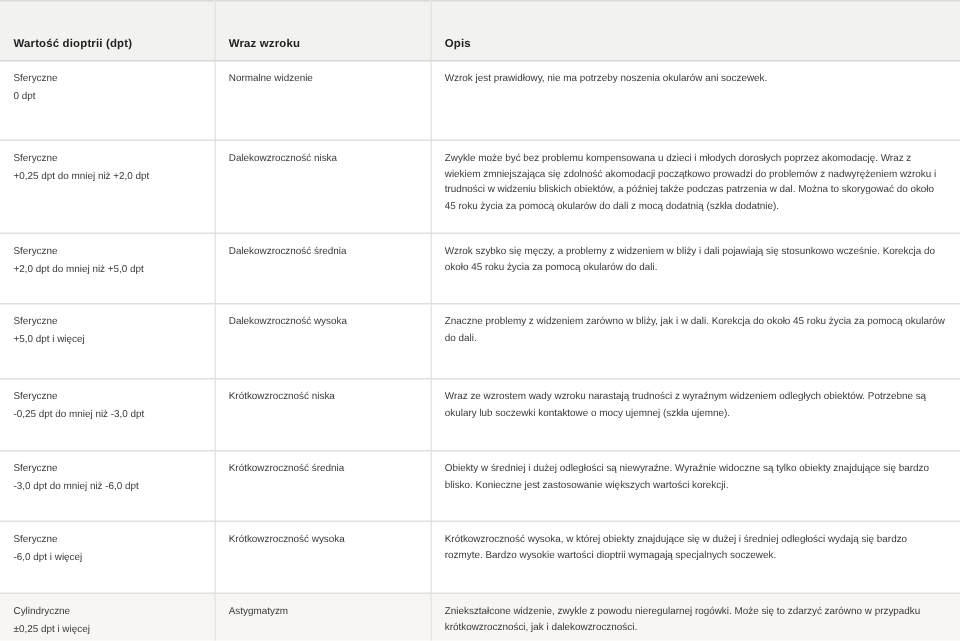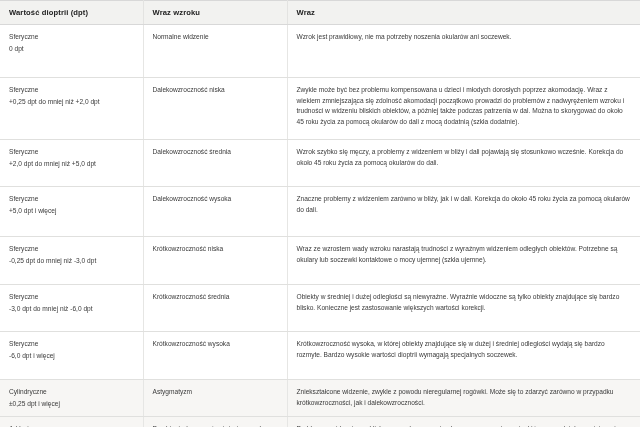--- a/index.html
+++ b/index.html
@@ -36,21 +36,21 @@
   col.c3 { width: 353px; }
 
   thead th {
     background: #f2f2f0;
     text-align: left;
     vertical-align: middle;
     font-size: 7.6px;
     font-weight: bold;
     color: #222222;
     letter-spacing: 0.12px;
-    padding: 7px 9px 7px 9px;
+    padding: 23px 9px 7px 9px;
     height: 19px;
     box-sizing: border-box;
     border-right: 1px solid #e3e3e1;
     border-bottom: 1px solid #d8d8d8;
     white-space: nowrap;
   }
   thead th:last-child { border-right: none; }
 
   tbody td {
     vertical-align: top;
@@ -95,21 +95,21 @@
   <table class="diopter-table">
     <colgroup>
       <col class="c1">
       <col class="c2">
       <col class="c3">
     </colgroup>
     <thead>
       <tr>
         <th>Wartość dioptrii (dpt)</th>
         <th>Wraz wzroku</th>
-        <th>Wraz</th>
+        <th>Opis</th>
       </tr>
     </thead>
     <tbody id="table-body">
         <tr data-row="0" class="shade-white">
           <td>
             <span class="cell-line">Sferyczne</span>
             <span class="cell-line">0 dpt</span>
           </td>
           <td>
             <span class="desc">Normalne widzenie</span>

